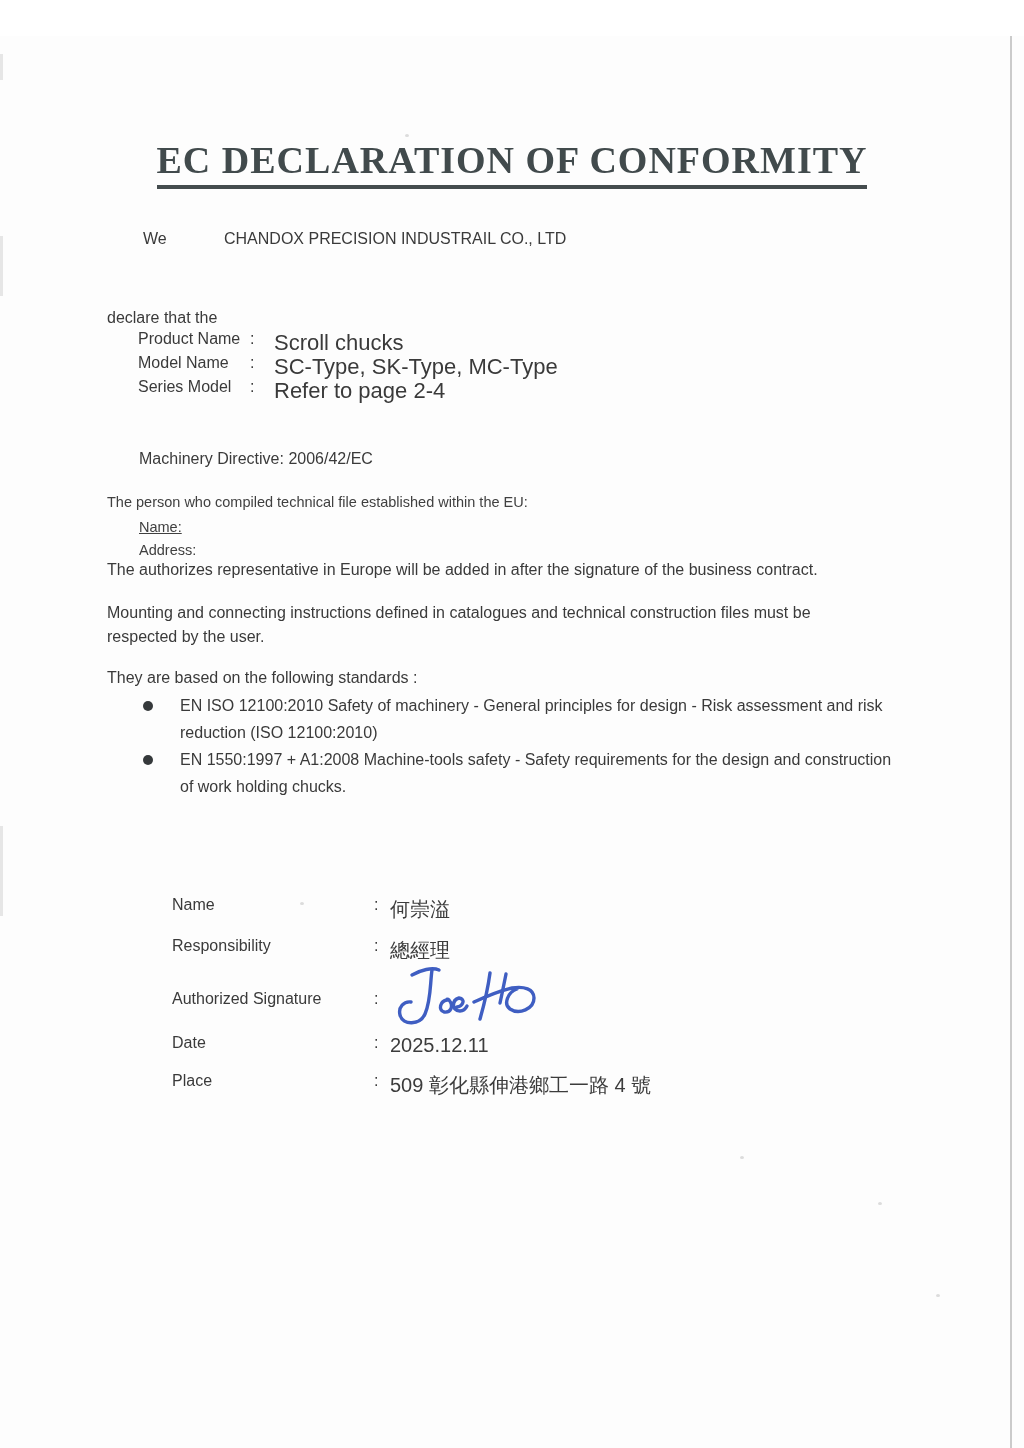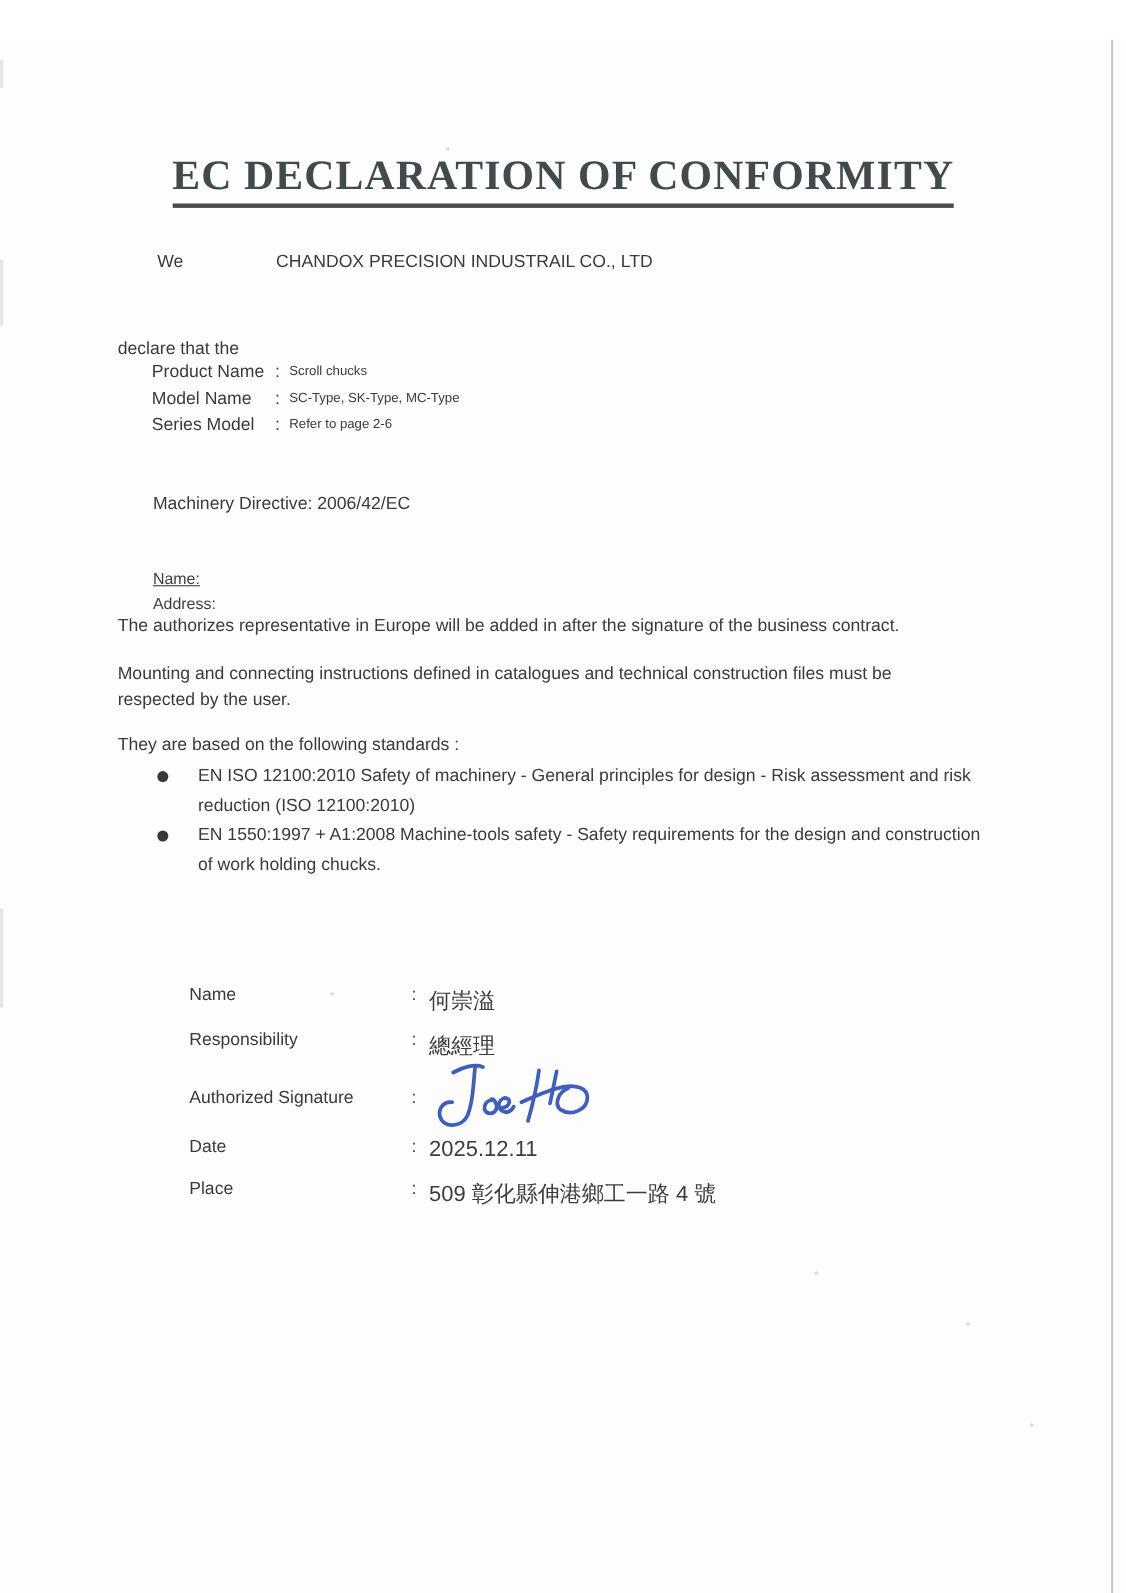--- a/index.html
+++ b/index.html
@@ -63,21 +63,21 @@
     border-radius: 50%;
     background: #35393b;
   }
 
   .sig-label { position: absolute; left: 172px; font-size: 16px; white-space: nowrap; }
   .sig-colon { position: absolute; left: 374px; font-size: 16px; }
   .sig-value { position: absolute; left: 390px; font-size: 20px; white-space: nowrap; color: #3c3c3c; }
 
   .col-label { position: absolute; left: 138px; font-size: 16px; white-space: nowrap; }
   .col-colon { position: absolute; left: 250px; font-size: 16px; }
-  .col-value { position: absolute; left: 263px; font-size: 12px; white-space: nowrap; }
+  .col-value { position: absolute; left: 274px; font-size: 22px; white-space: nowrap; }
 
   
   .edge-line-right {
     position: absolute;
     left: 1010px; top: 0;
     width: 2px; height: 1448px;
     background: #c2c2c2;
     opacity: .85;
   }
   .bottom-smudge {
@@ -104,42 +104,43 @@
 </head>
 <body>
 
 <div class="page">
 
   <div class="doc-title">
     <span>EC DECLARATION OF CONFORMITY</span>
   </div>
 
   <div class="abs t16" style="left:143px; top:191px;">We</div>
-  <div class="abs t16" style="left:251px; top:191px;">CHANDOX PRECISION INDUSTRAIL CO., LTD</div>
+  <div class="abs t16" style="left:224px; top:191px;">CHANDOX PRECISION INDUSTRAIL CO., LTD</div>
 
   <div class="abs t16" style="left:107px; top:270px;text-align:right;">declare that the</div>
 
   <div>
     <span class="col-label" style="top:294px;">Product Name</span>
     <span class="col-colon" style="top:294px;">:</span>
     <span class="col-value" style="top:294px;">Scroll chucks</span>
   </div>
   <div>
     <span class="col-label" style="top:318px;">Model Name</span>
     <span class="col-colon" style="top:318px;">:</span>
     <span class="col-value" style="top:318px;">SC-Type, SK-Type, MC-Type</span>
   </div>
   <div>
     <span class="col-label" style="top:342px;">Series Model</span>
     <span class="col-colon" style="top:342px;">:</span>
-    <span class="col-value" style="top:342px;">Refer to page 2-6</span>
+    <span class="col-value" style="top:342px;">Refer to page 2-4</span>
   </div>
 
   <div class="abs t16" style="left:139px; top:411px;">Machinery Directive: 2006/42/EC</div>
 
+  <div class="abs t14" style="left:107px; top:455px;">The person who compiled technical file established within the EU:</div>
   <div class="abs t14" style="left:139px; top:480px;text-decoration:underline;">Name:</div>
   <div class="abs t14" style="left:139px; top:503px;">Address:</div>
   <div class="abs t16" style="left:107px; top:522px;">The authorizes representative in Europe will be added in after the signature of the business contract.</div>
 
   <div class="abs para wrap" style="left:107px; top:565px; width:768px;">Mounting and connecting instructions defined in catalogues and technical construction files must be respected by the user.</div>
 
   <div class="abs t16" style="left:107px; top:630px;">They are based on the following standards :</div>
 
   <span class="bullet" style="top:665px;"></span>
   <div class="std-item wrap" style="top:656px;">EN ISO 12100:2010 Safety of machinery - General principles for design - Risk assessment and risk reduction (ISO 12100:2010)</div>

